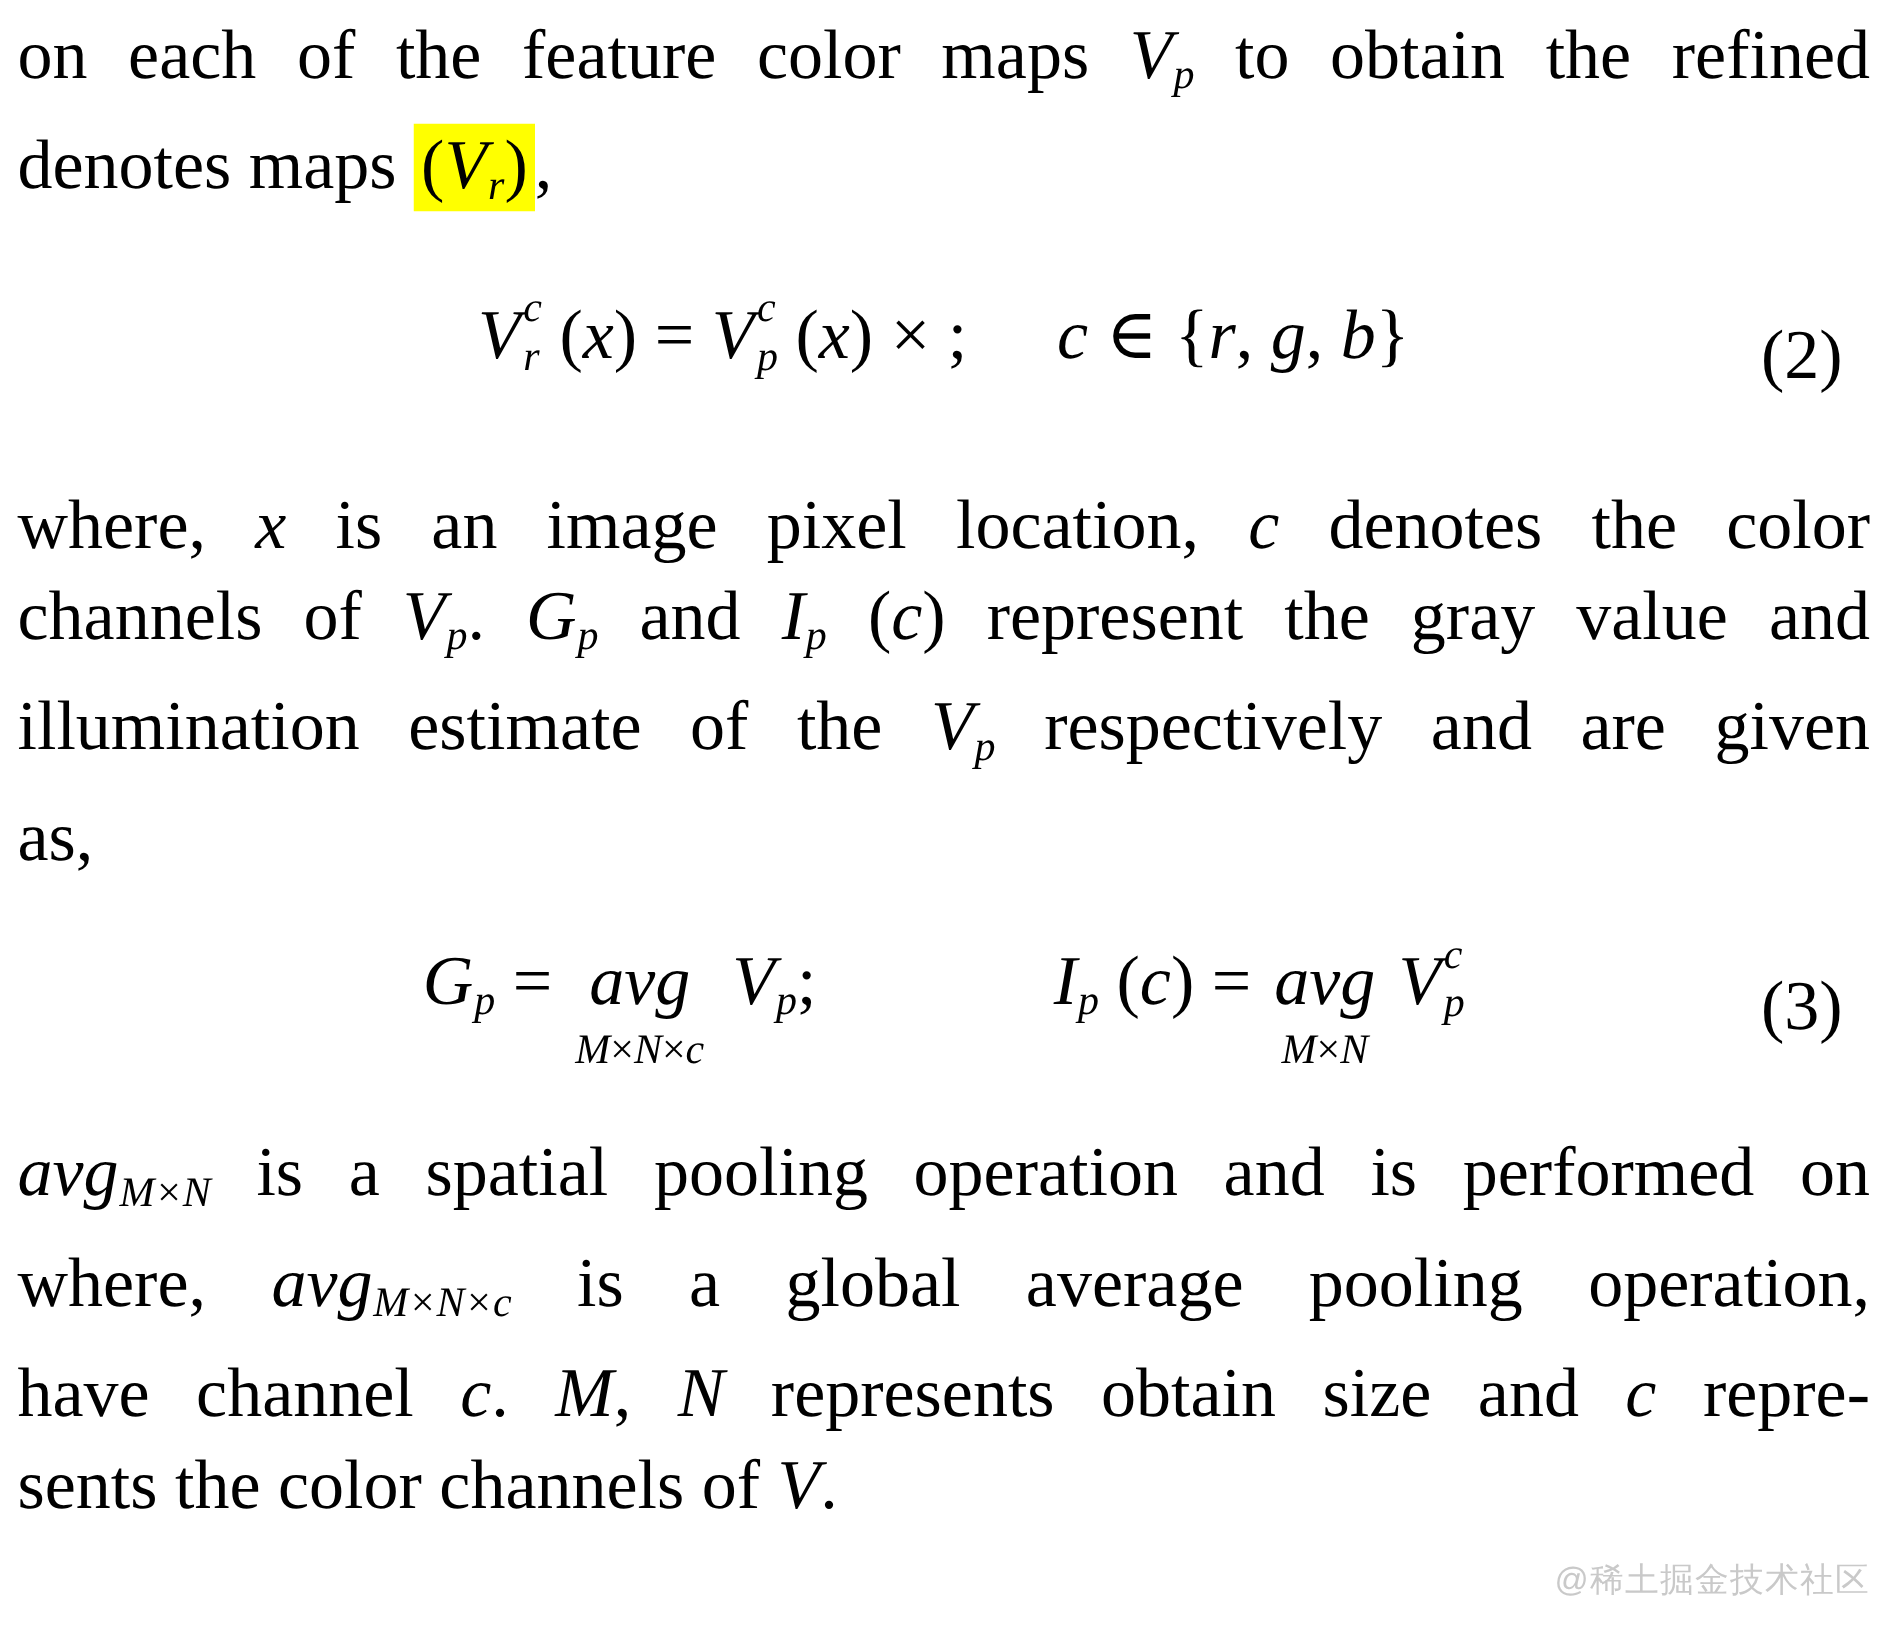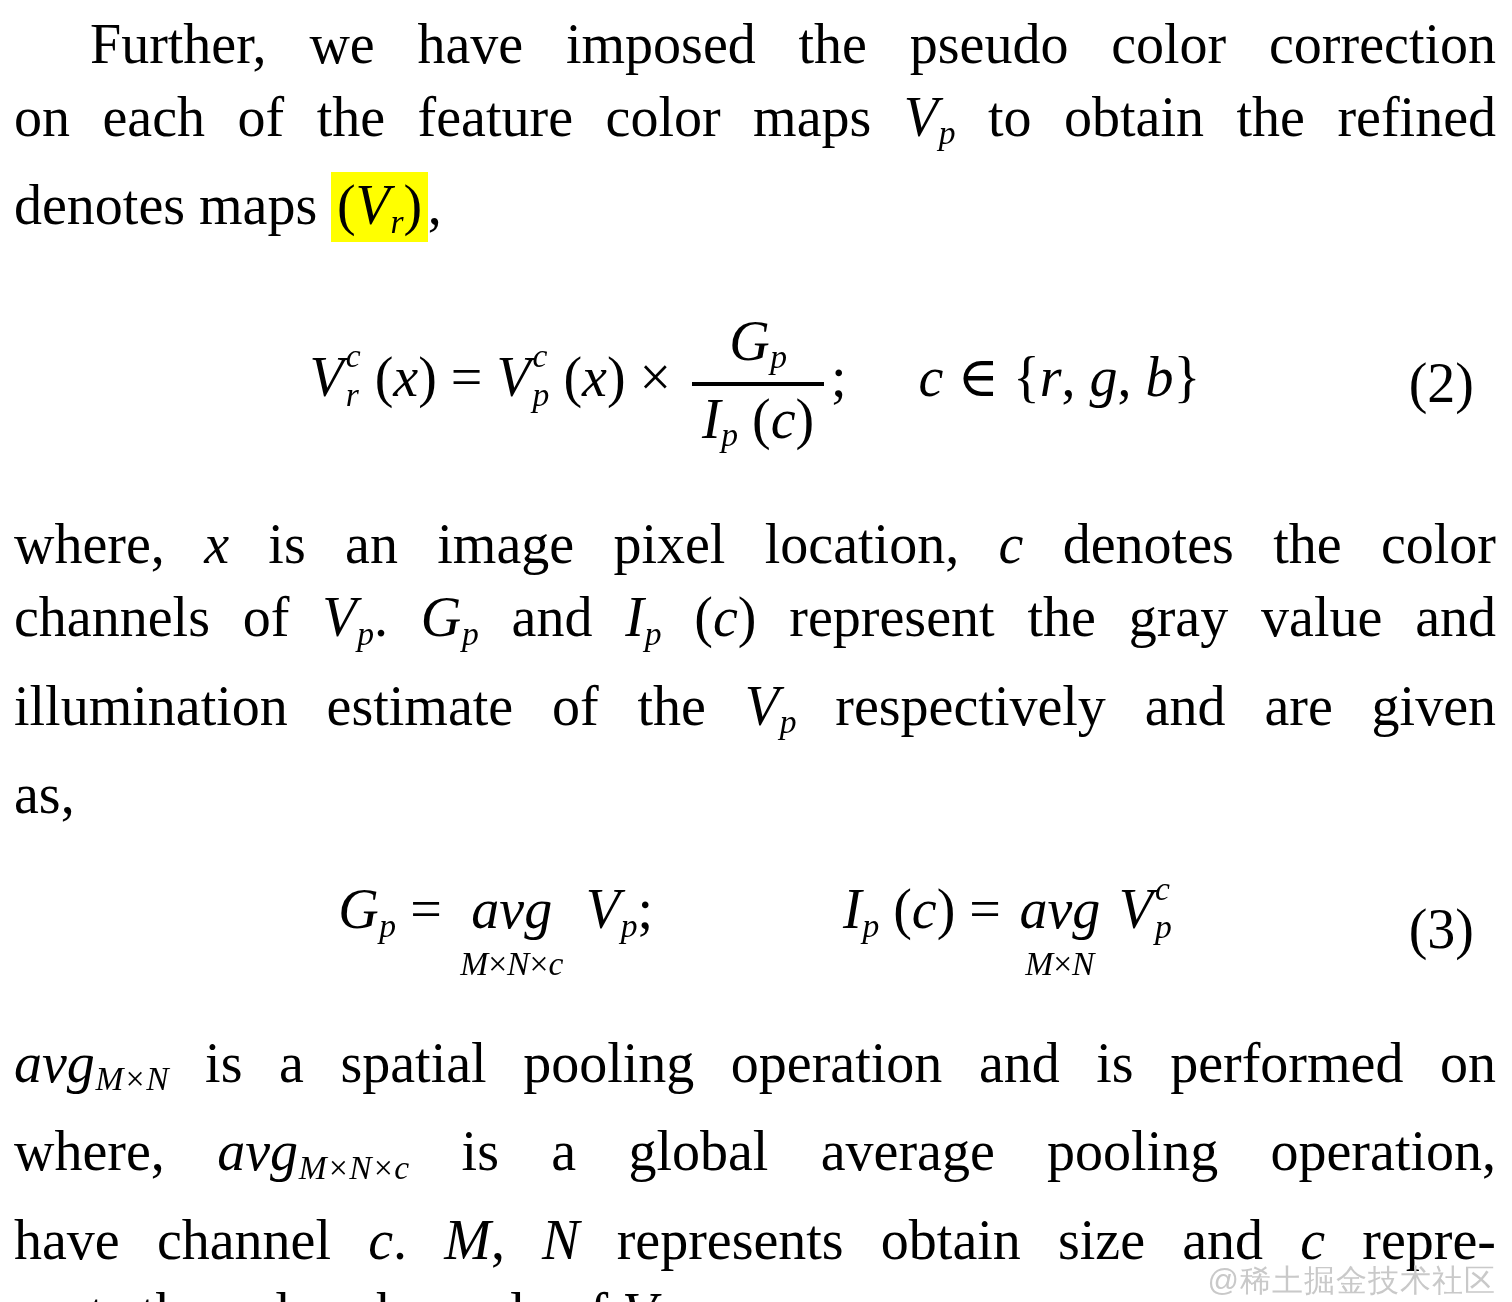--- a/index.html
+++ b/index.html
@@ -38,46 +38,42 @@
   }
   .frac .num{padding:0 0.18em;}
   .frac .den{border-top:4px solid #000;padding:0 0.18em 0.05em;margin-top:0.08em;}
   .under{
     display:inline-flex;flex-direction:column;align-items:center;
     line-height:1;margin:0 0.08em;
   }
   .under .ubot{font-size:0.6em;margin-top:0.3em;white-space:nowrap;}
   .gap{display:inline-block;}
   .watermark{
-    position:absolute;right:16px;bottom:0;
-    font-size:31px;letter-spacing:1px;
+    position:absolute;right:16px;bottom:20px;
+    font-size:27px;letter-spacing:1px;
     font-family:"Liberation Sans","DejaVu Sans",sans-serif;
   }
 </style>
 </head>
 <body>
 
 <div class="page" style="color: rgb(0, 0, 0);">
   <div class="para" id="para-0">
-      <div class="line justify indent"><span>Further, we have imposed the pseudo color correction</span></div>
       <div class="line justify"><span>on each of the feature color maps </span><span class="mv"><span class="it">V</span><span class="sb">p</span></span><span> to obtain the refined</span></div>
       <div class="line left"><span>denotes maps </span><span class="hl" style="background: rgb(255, 255, 0); margin-top: 36px;"><span>(</span><span class="mv"><span class="it">V</span><span class="sb">r</span></span><span>)</span></span><span>,</span></div>
     </div>
 
   <div class="eq" id="eq-0">
     <div class="eq-body"><span class="mv"><span class="it">V</span><span class="ss">
             <span class="it">c</span>
             <span class="it">r</span>
           </span></span><span> (</span><span class="it">x</span><span>) = </span><span class="mv"><span class="it">V</span><span class="ss">
             <span class="it">c</span>
             <span class="it">p</span>
-          </span></span><span> (</span><span class="it">x</span><span>) × </span><span class="frac">
-          <span class="num"><span class="mv"><span class="it">G</span><span class="sb">p</span></span></span>
-          <span class="den"><span class="mv"><span class="it">I</span><span class="sb">p</span></span><span> (</span><span class="it">c</span><span>)</span></span>
-        </span><span>;</span><span class="gap" style="width: 72px;"></span><span class="it">c</span><span> ∈ {</span><span class="it">r</span><span>, </span><span class="it">g</span><span>, </span><span class="it">b</span><span>}</span></div>
+          </span></span><span> (</span><span class="it">x</span><span>) × </span><span>;</span><span class="gap" style="width: 72px;"></span><span class="it">c</span><span> ∈ {</span><span class="it">r</span><span>, </span><span class="it">g</span><span>, </span><span class="it">b</span><span>}</span></div>
     <span class="eq-num">(2)</span>
   </div>
 
   <div class="para" id="para-1">
       <div class="line justify"><span>where, </span><span class="it">x</span><span> is an image pixel location, </span><span class="it">c</span><span> denotes the color</span></div>
       <div class="line justify"><span>channels of </span><span class="mv"><span class="it">V</span><span class="sb">p</span></span><span>. </span><span class="mv"><span class="it">G</span><span class="sb">p</span></span><span> and </span><span class="mv"><span class="it">I</span><span class="sb">p</span></span><span> (</span><span class="it">c</span><span>) represent the gray value and</span></div>
       <div class="line justify"><span>illumination estimate of the </span><span class="mv"><span class="it">V</span><span class="sb">p</span></span><span> respectively and are given</span></div>
       <div class="line left"><span>as,</span></div>
     </div>
 

